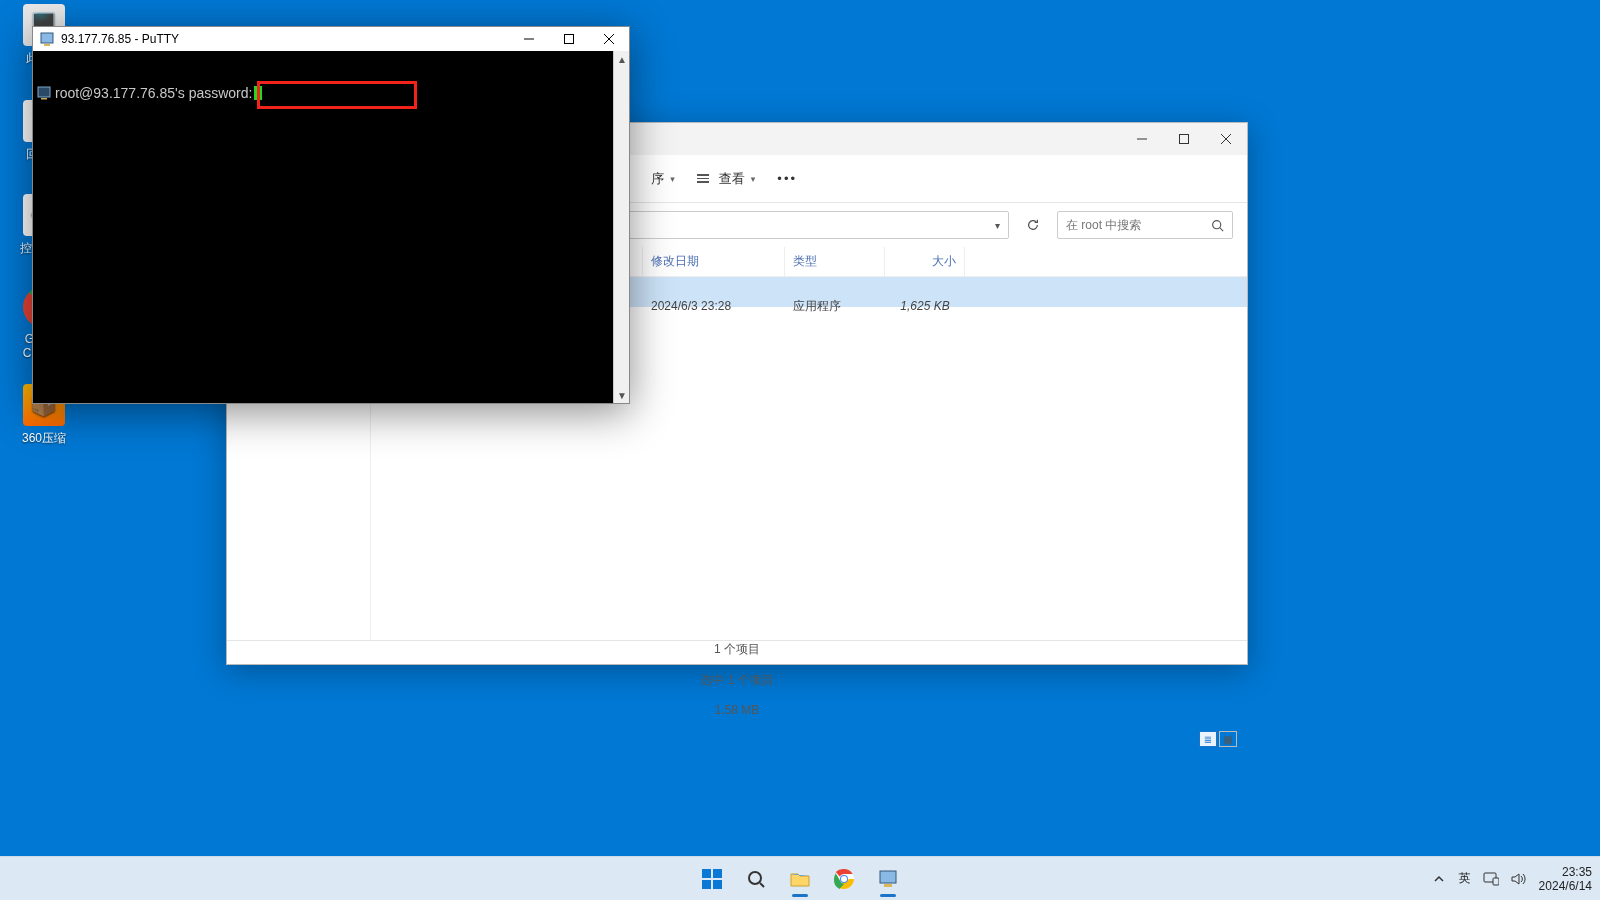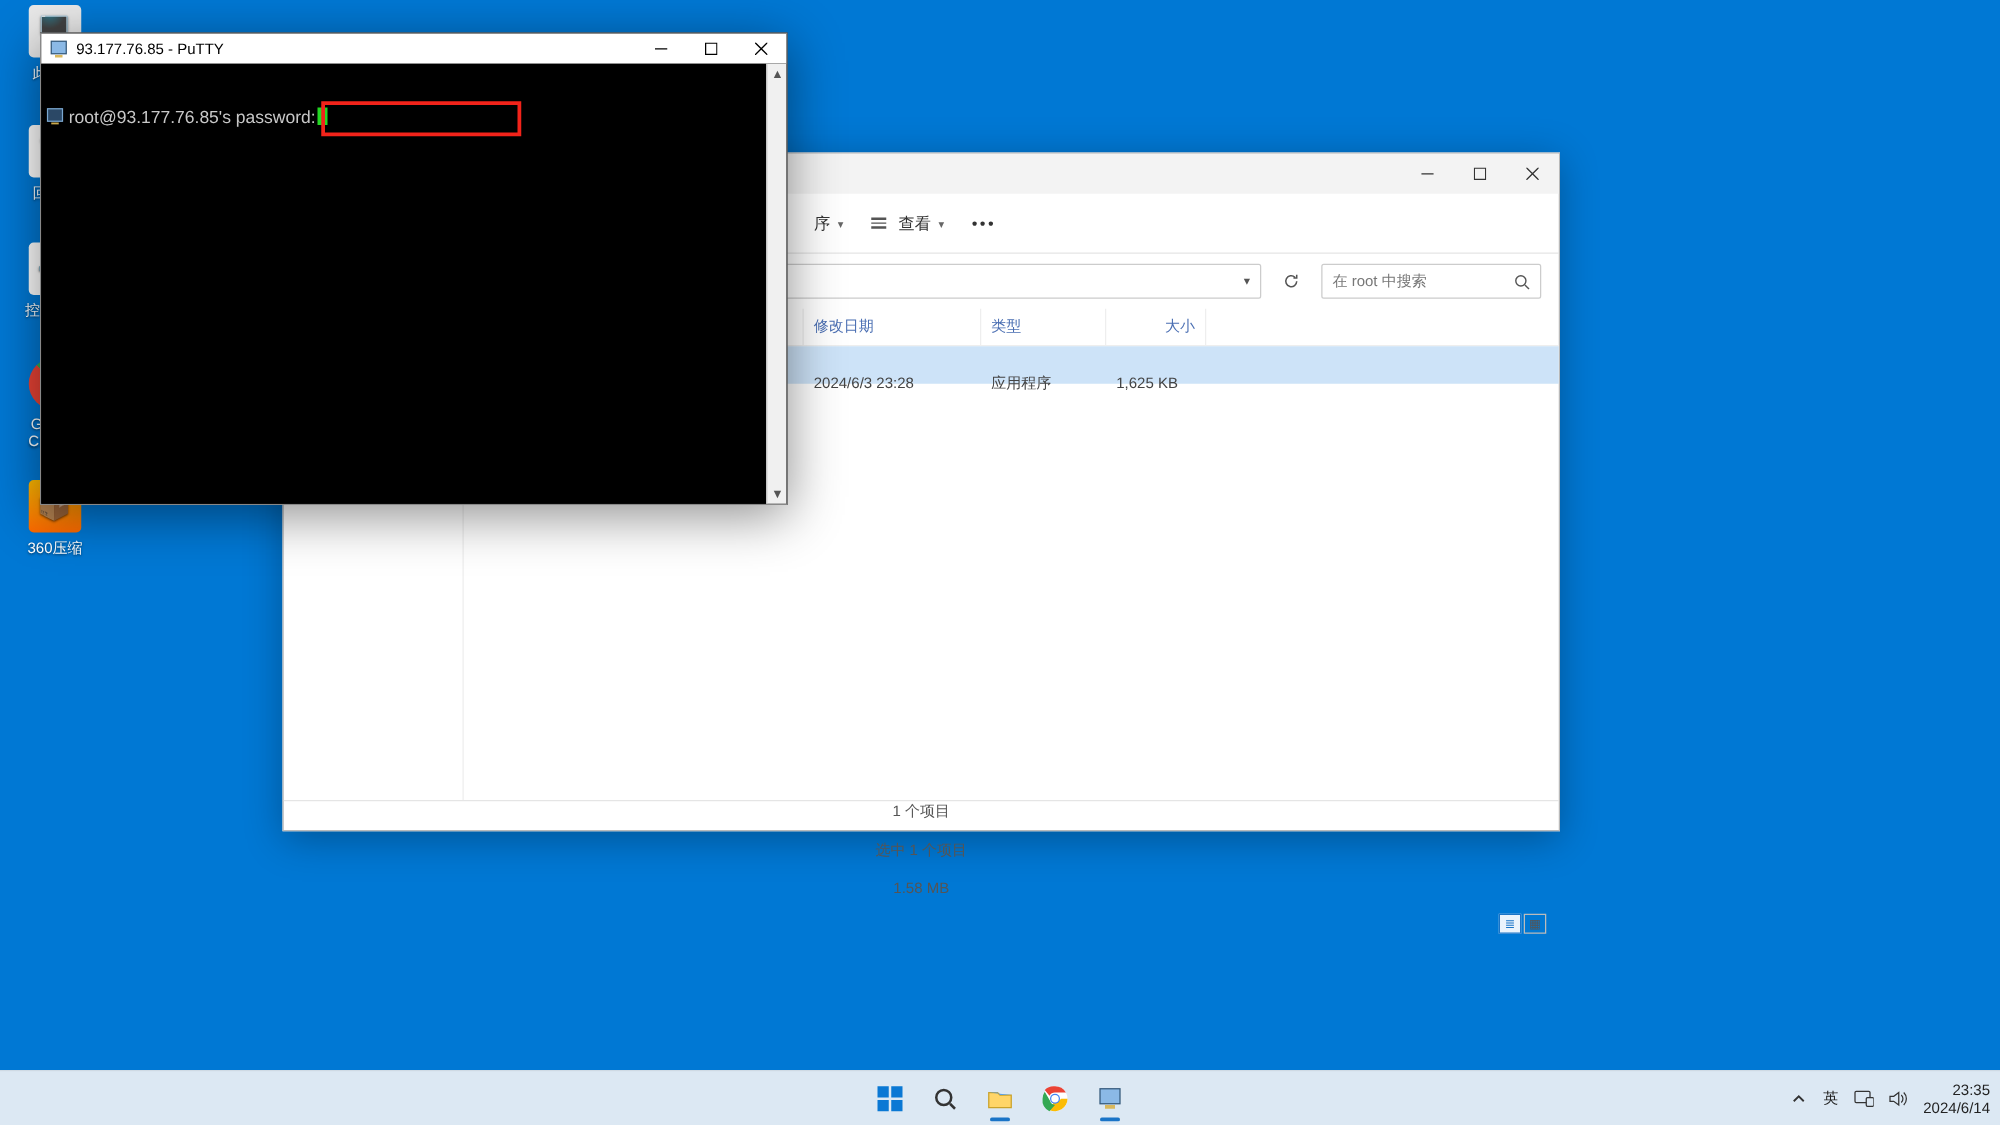--- a/index.html
+++ b/index.html
@@ -45,21 +45,21 @@
   .nav-pin{margin-left:auto;color:#888;font-size:11px;}
   .nav-sep{height:1px;background:#e3e3e3;margin:8px 12px;}
 
   .content-pane{flex:1;display:flex;flex-direction:column;}
   .col-headers{display:flex;padding-left:12px;font-size:12px;color:#4b6fb3;border-bottom:1px solid #eee;}
   .col-headers div{padding:6px 8px;border-right:1px solid #eee;}
   .ch-date{width:142px;} .ch-type{width:100px;} .ch-size{width:80px;text-align:right;}
 
   .file-row{display:flex;align-items:center;height:30px;font-size:12px;color:#444;padding-left:12px;background:#cde3f8;}
   .file-row div{padding:0 8px;margin-top:28px;}
-  .fr-date{width:142px;} .fr-type{width:100px;} .fr-size{width:80px;text-align:left;}
+  .fr-date{width:142px;} .fr-type{width:100px;} .fr-size{width:80px;text-align:center;font-style:italic;}
 
   .exp-status{height:24px;border-top:1px solid #e5e5e5;display:flex;align-items:center;gap:14px;padding:0 10px;font-size:12px;color:#555;flex-direction:column;}
   .exp-status .views{margin-left:auto;display:flex;gap:2px;}
   .exp-status .vbtn{width:18px;height:16px;border:1px solid #bbb;display:flex;align-items:center;justify-content:center;font-size:10px;}
   .exp-status .vbtn.active{border-color:#1a74c7;color:#1a74c7;background:#eaf3fc;}
 
   
   .putty {
     position:absolute; left:32px; top:26px; width:598px; height:378px;
     background:#000; border:1px solid #888; box-shadow:0 8px 40px rgba(0,0,0,.45);

